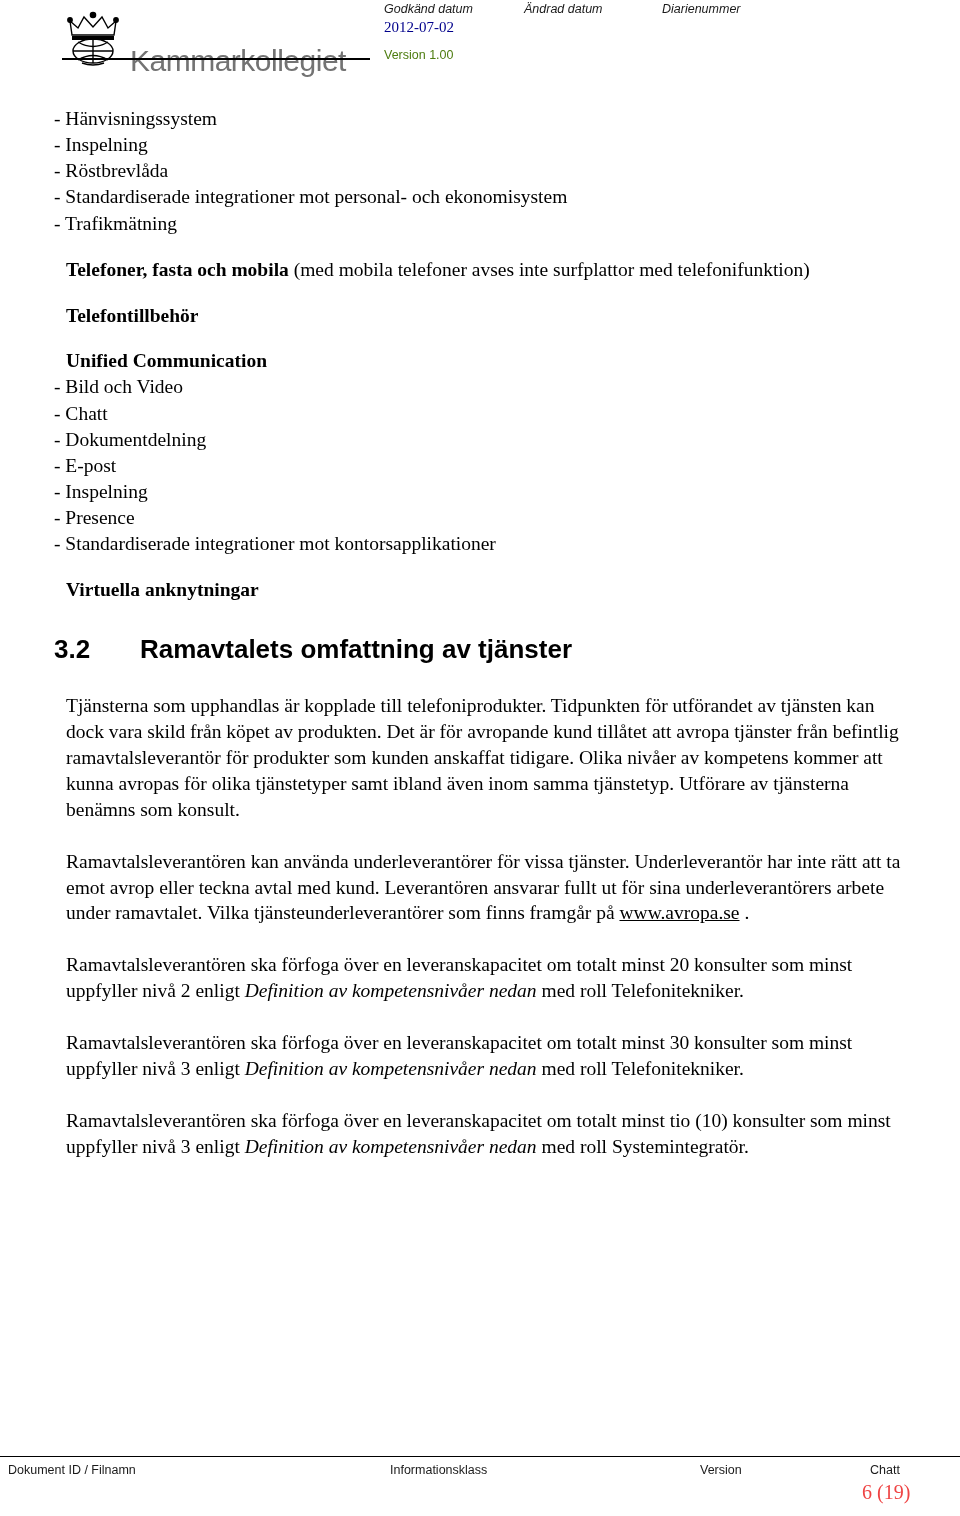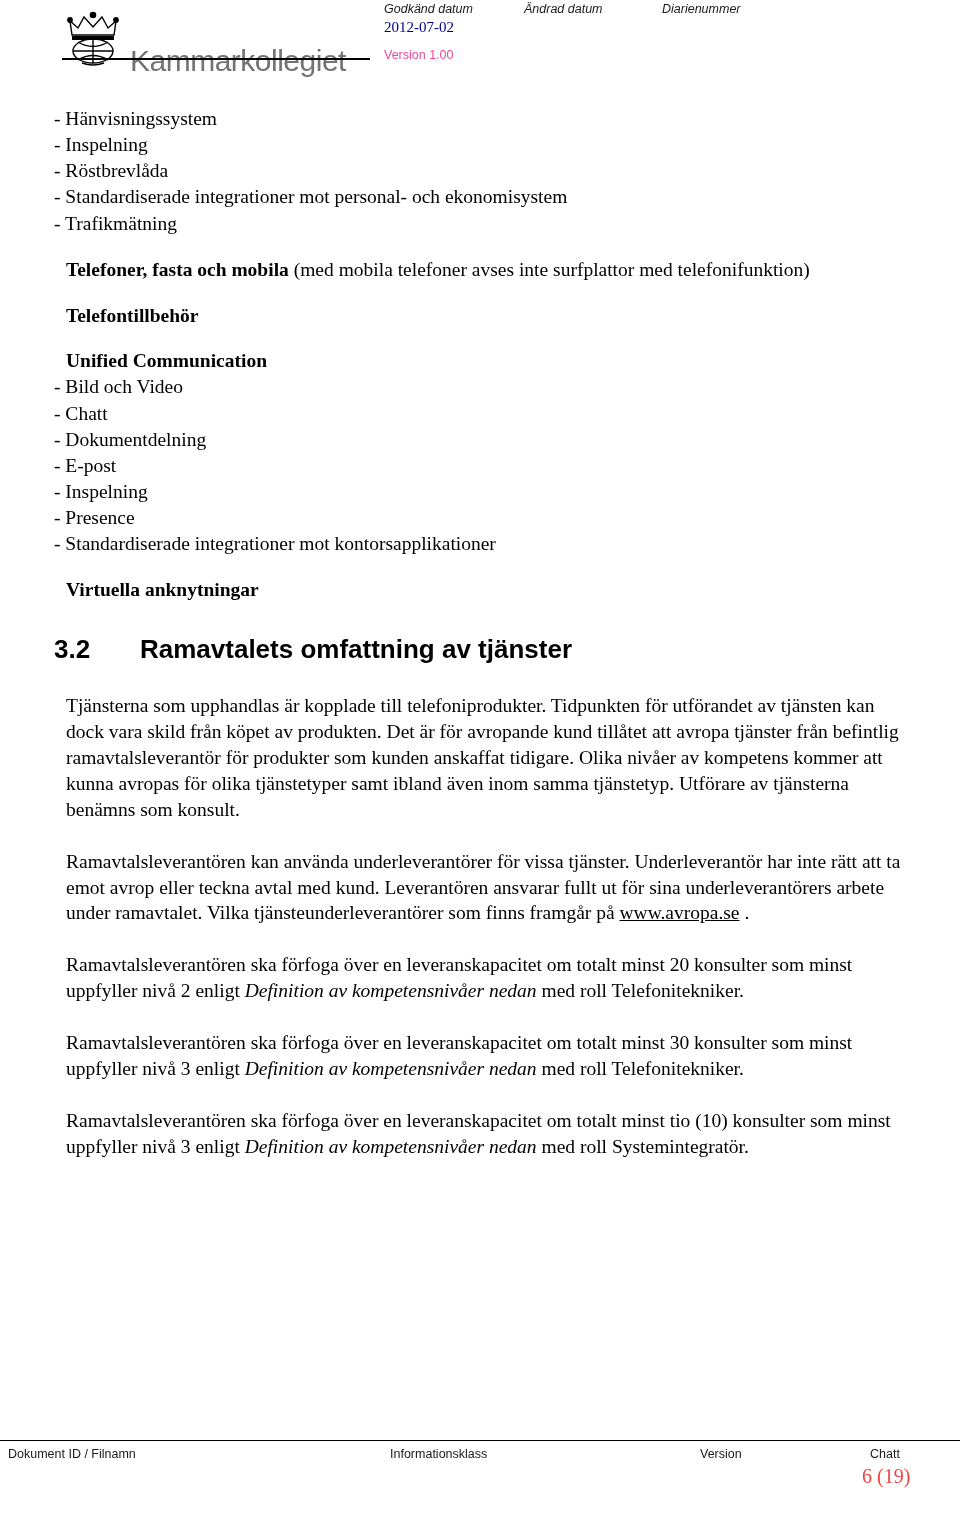--- a/index.html
+++ b/index.html
@@ -55,21 +55,21 @@
     font-family: "Liberation Serif", serif;
   }
   .header-meta .val-andrad { width: 138px; }
   .header-meta .val-diarie { width: 160px; }
   .header-version {
     position: absolute;
     left: 330px;
     top: 48px;
     font-family: "Liberation Sans", sans-serif;
     font-size: 12.5px;
-    color: #ec4899;
+    color: #4d7c0f;
   }
 
   .logo-wrap {
     position: absolute;
     left: 8px;
     top: 0px;
     display: flex;
     align-items: center;
   }
   .logo-crown {
@@ -137,21 +137,21 @@
 
   .underline-link {
     text-decoration: underline;
   }
   .italic { font-style: italic; }
 
   
   .footer {
     position: absolute;
     left: 0;
-    bottom: 17px;
+    bottom: 1px;
     width: 960px;
   }
   .footer-rule {
     width: 960px;
     height: 1px;
     background: #000;
   }
   .footer-inner {
     position: relative;
     height: 58px;

